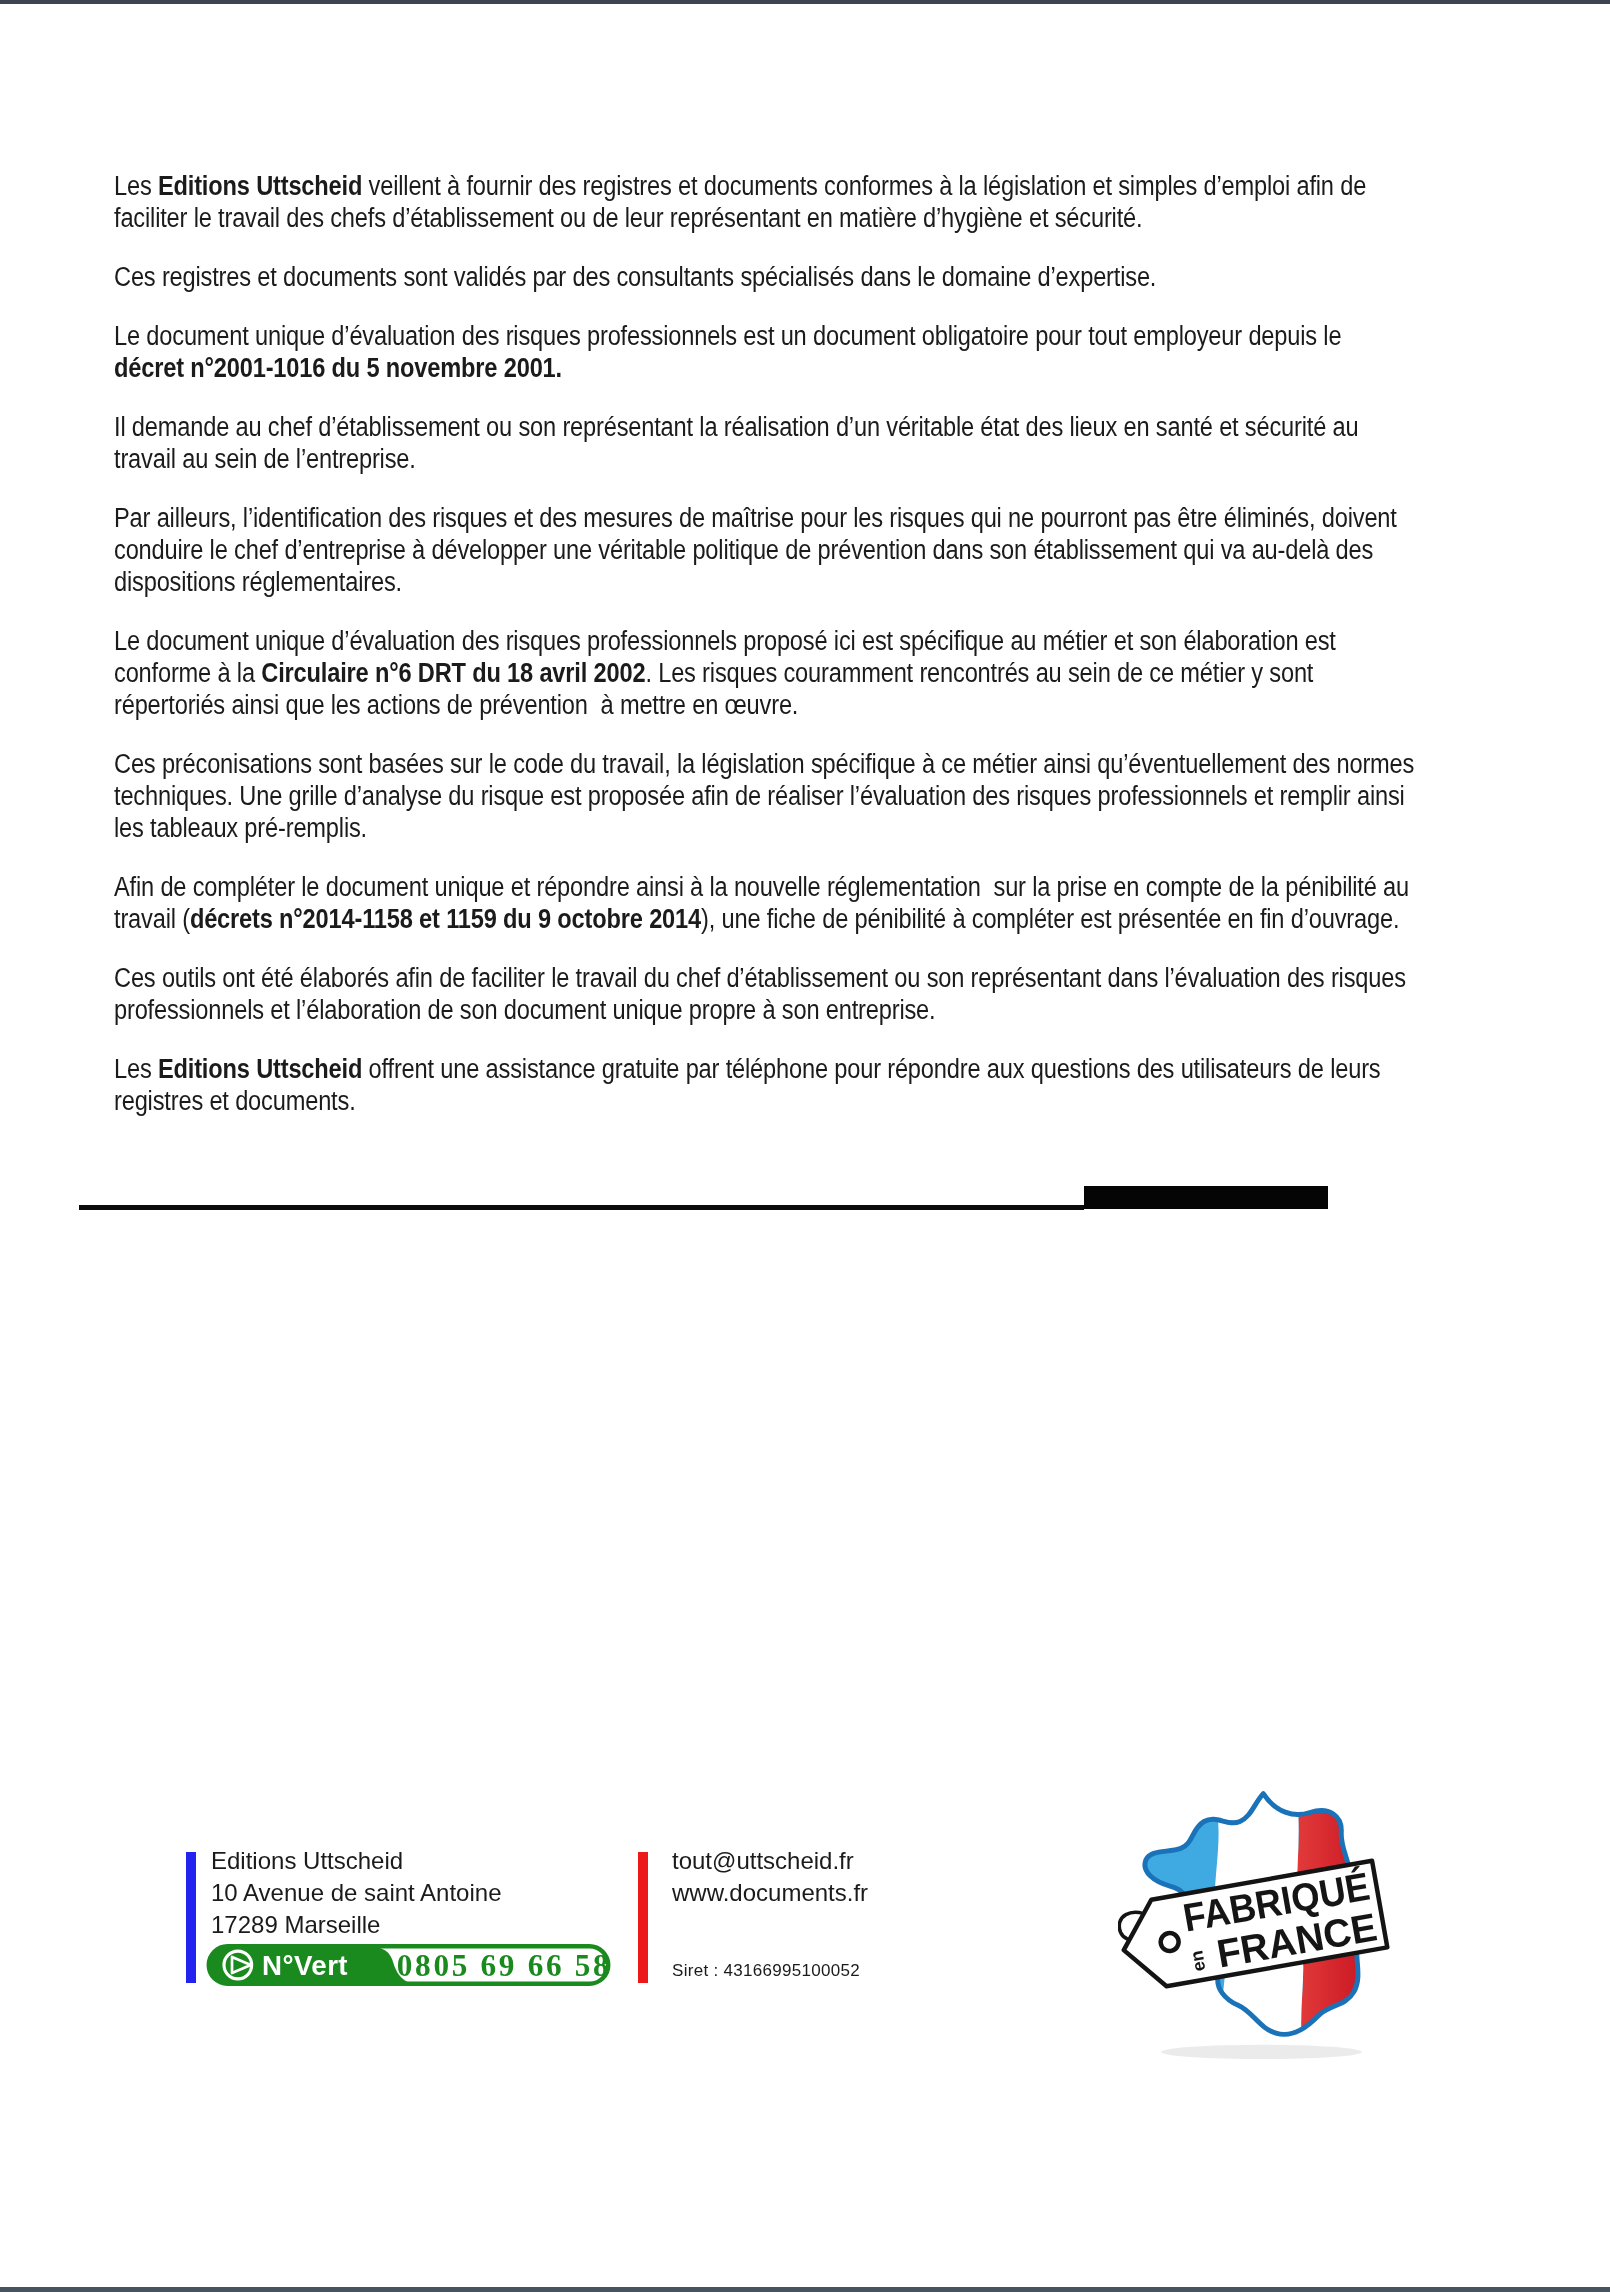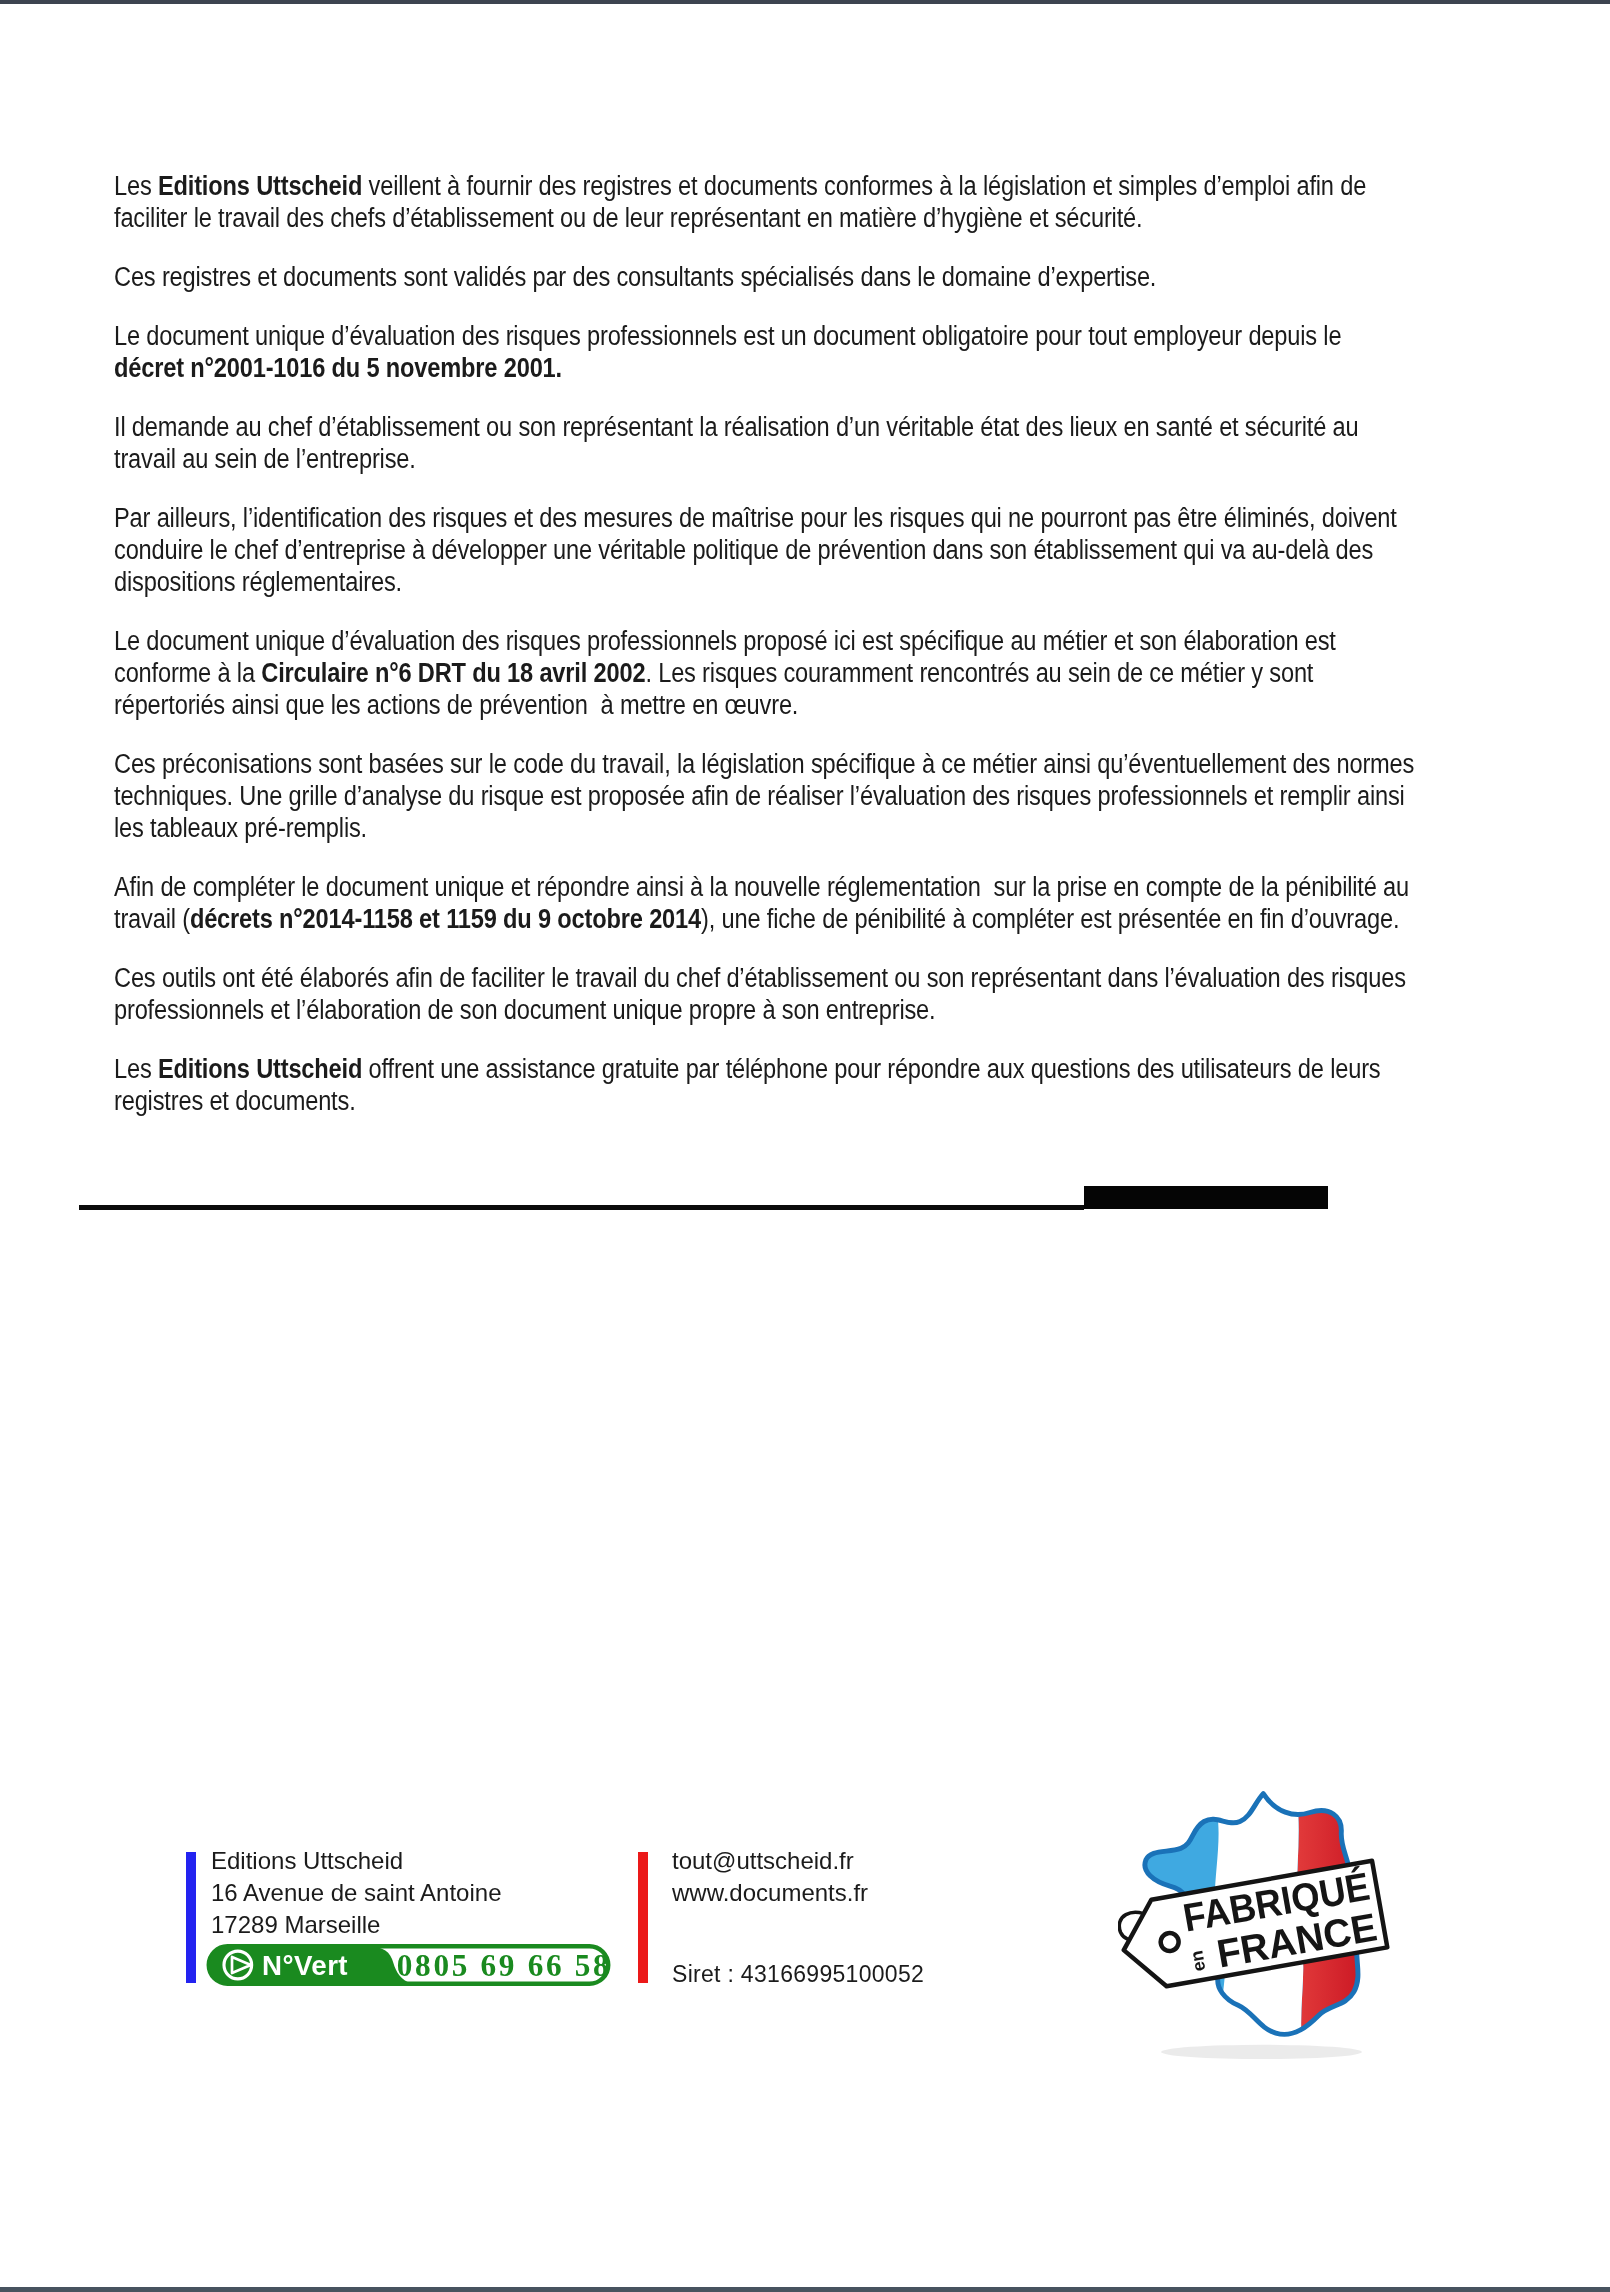--- a/index.html
+++ b/index.html
@@ -24,21 +24,21 @@
   
   .rule-thin{position:absolute;left:79px;top:1205px;width:1005px;height:4.5px;background:#0b0b0b;}
   .rule-thick{position:absolute;left:1084px;top:1186px;width:244px;height:23px;background:#050505;}
 
   
   .vbar{position:absolute;top:1852px;width:9.9px;height:131px;}
   .vbar.blue{left:186px;background:#2323f0;}
   .vbar.red{left:638px;background:#eb1919;}
   .addr{position:absolute;left:211px;top:1845px;font-size:24px;line-height:32px;}
   .contact{position:absolute;left:672px;top:1845px;font-size:24px;line-height:32px;}
-  .siret{position:absolute;left:672px;top:1961px;font-size:23px;letter-spacing:0.3px;}
+  .siret{position:absolute;left:672px;top:1961px;font-size:17px;letter-spacing:0.3px;}
   .nvert{position:absolute;left:206px;top:1944px;width:405px;height:42px;}
   .mif{position:absolute;left:1118px;top:1791px;width:278px;height:269px;}
 
   
   .nvert-label{font-family:"Liberation Sans",sans-serif;font-weight:700;font-size:31px;fill:#ffffff;letter-spacing:0.5px;}
   .nvert-number{font-family:"Liberation Serif",serif;font-weight:700;font-size:35px;fill:#1a8a1f;letter-spacing:3px;}
   .tag-word{font-family:"Liberation Sans",sans-serif;font-weight:700;fill:#151515;}
 </style>
 </head>
 <body>
@@ -59,21 +59,21 @@
       <p><span>Ces outils ont été élaborés afin de faciliter le travail du chef d’établissement ou son représentant dans l’évaluation des risques professionnels et l’élaboration de son document unique propre à son entreprise.</span></p>
       <p><span>Les </span><span class="b">Editions Uttscheid</span><span> offrent une assistance gratuite par téléphone pour répondre aux questions des utilisateurs de leurs registres et documents.</span></p>
     </div>
 
   <div class="rule-thin"></div>
   <div class="rule-thick"></div>
 
   <div class="vbar blue"></div>
   <div class="addr">
     <div>Editions Uttscheid</div>
-    <div>16 Avenue de saint Antoine</div>
+    <div>10 Avenue de saint Antoine</div>
     <div>17289 Marseille</div>
   </div>
 
   <svg class="nvert" viewBox="0 0 452 47" xmlns="http://www.w3.org/2000/svg">
     <rect x="2.5" y="2.5" width="447" height="42" rx="21" fill="#ffffff" stroke="#1a8a1f" stroke-width="5"></rect>
     <path d="M23,2.5 H180 C198,2.5 206,9 209,21 C212,32 218,40 229,44.5 H23 C11.6,44.5 2.5,35 2.5,23.5 C2.5,12 11.6,2.5 23,2.5 Z" fill="#1a8a1f"></path>
     <circle cx="35" cy="23.5" r="15.5" fill="#1a8a1f" stroke="#ffffff" stroke-width="3.5"></circle>
     <path d="M28.5,14.5 L49.5,23.5 L28.5,32.5 Z" fill="#1a8a1f" stroke="#ffffff" stroke-width="3" stroke-linejoin="round"></path>
     <text class="nvert-label" x="62" y="34.5">N°Vert</text>
     <text class="nvert-number" x="333" y="35.5" text-anchor="middle">0805 69 66 58</text>

